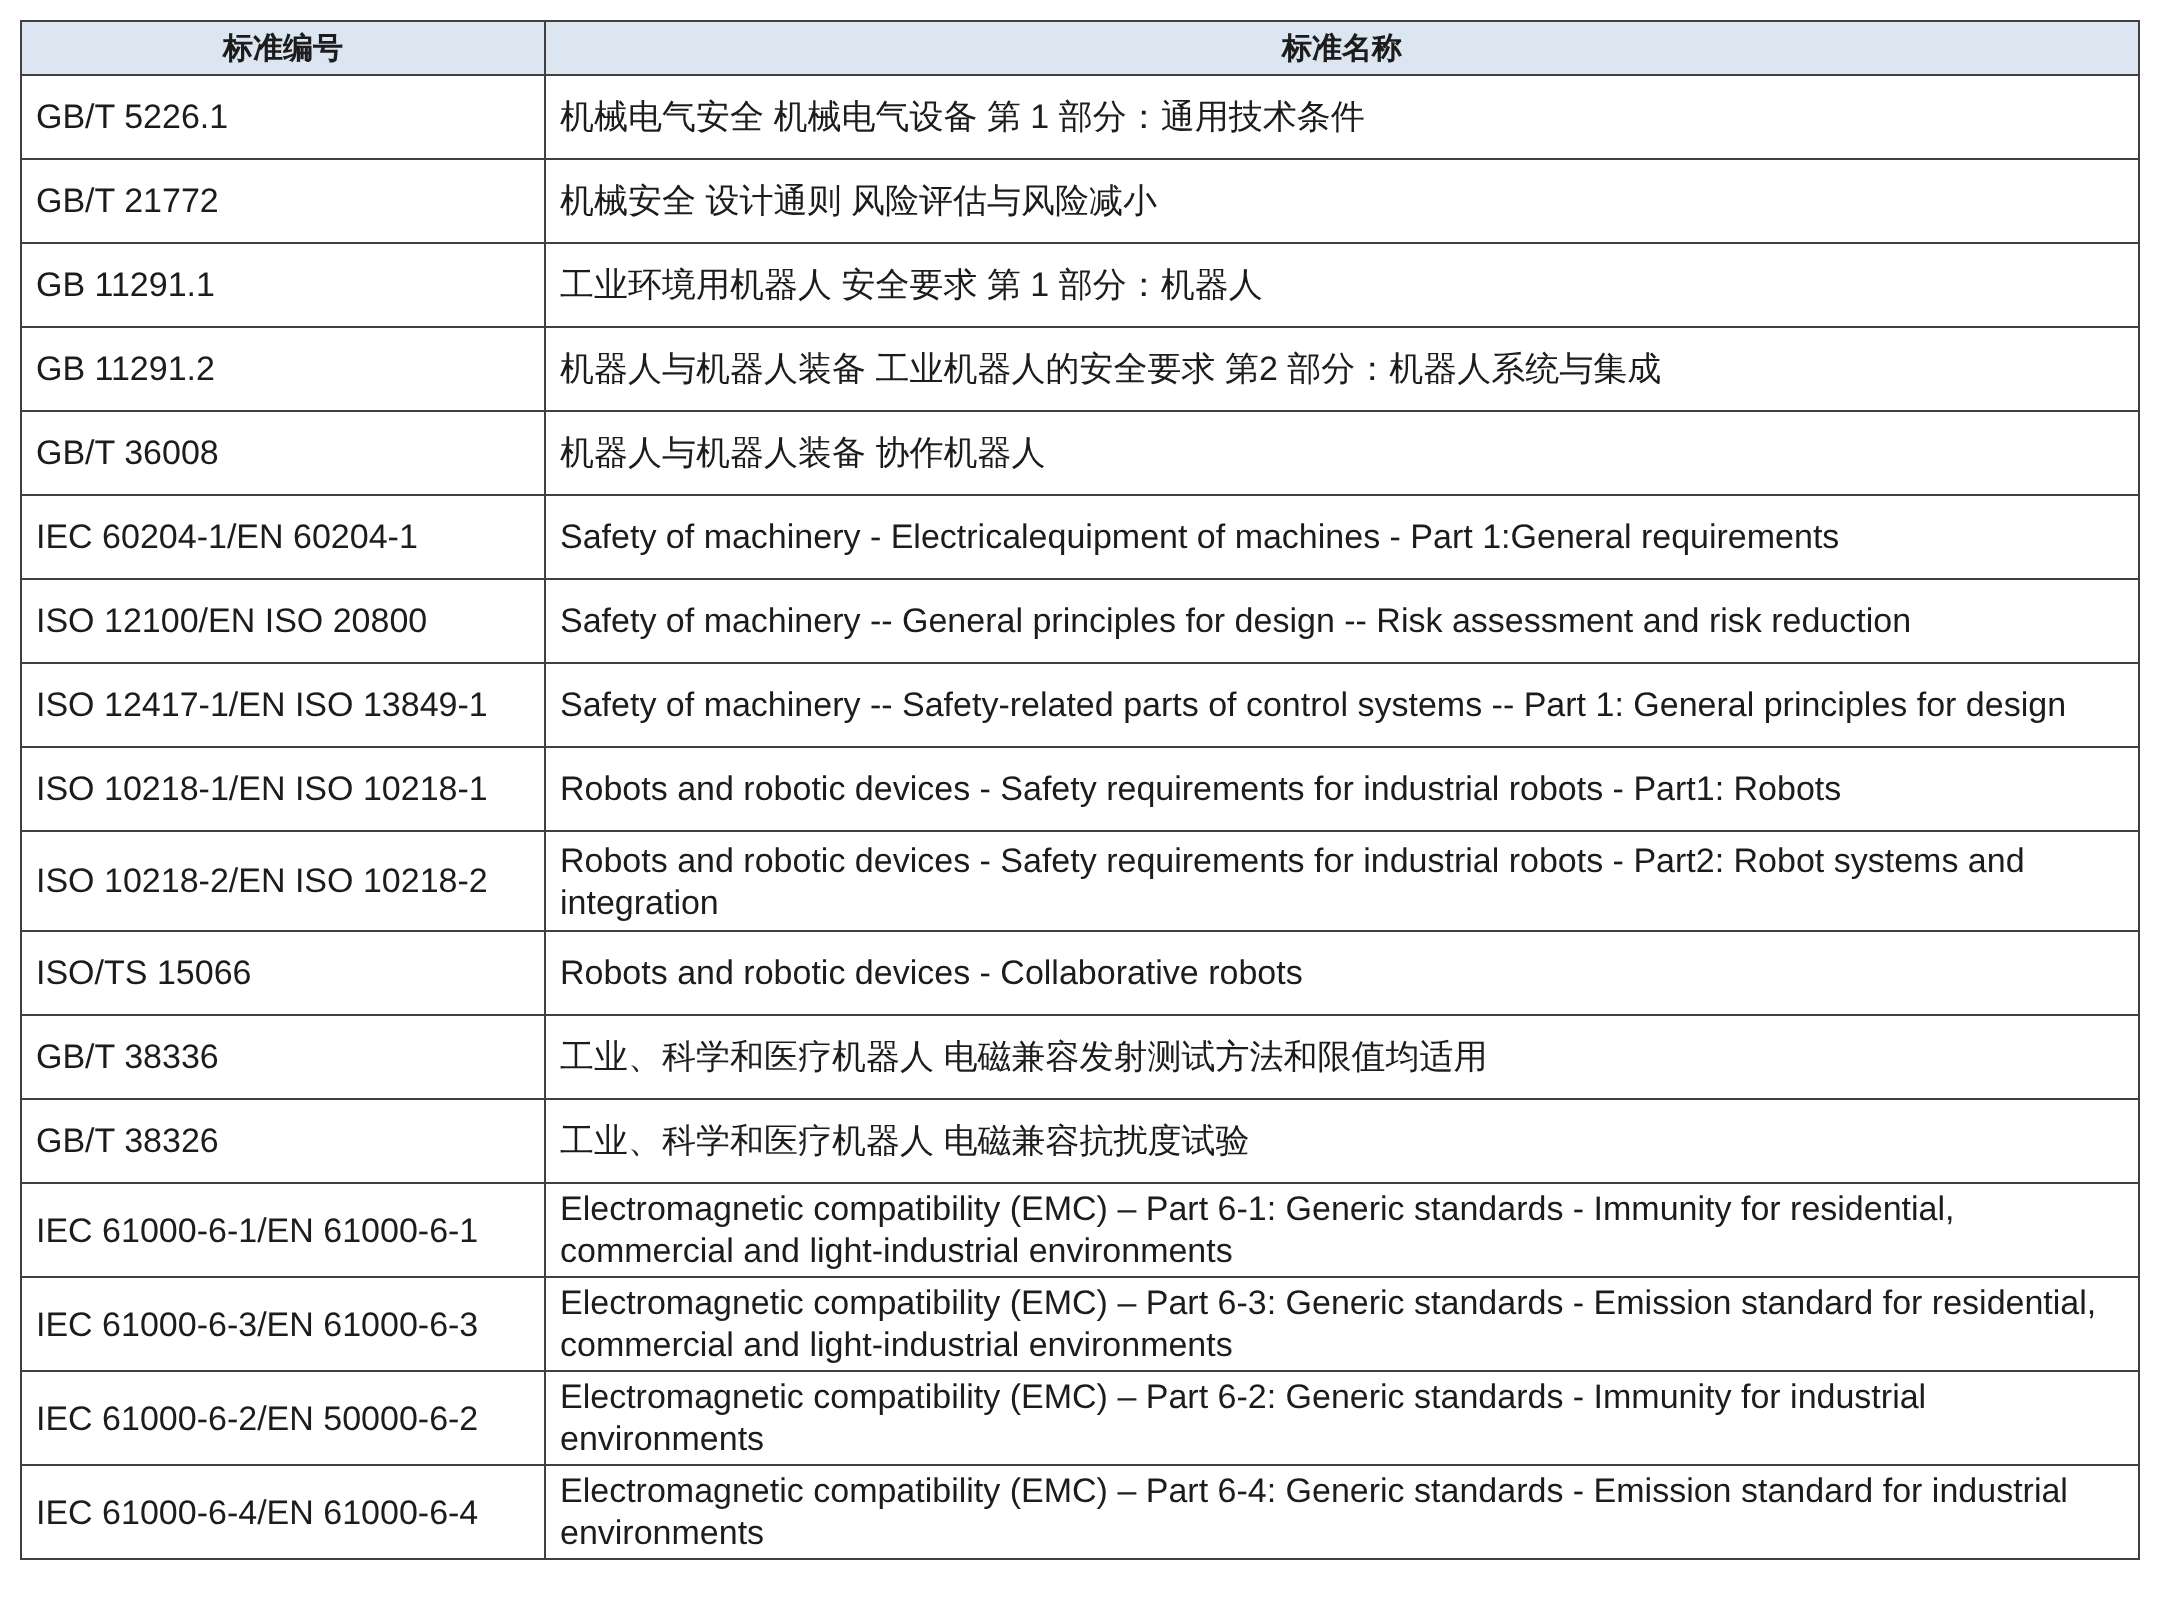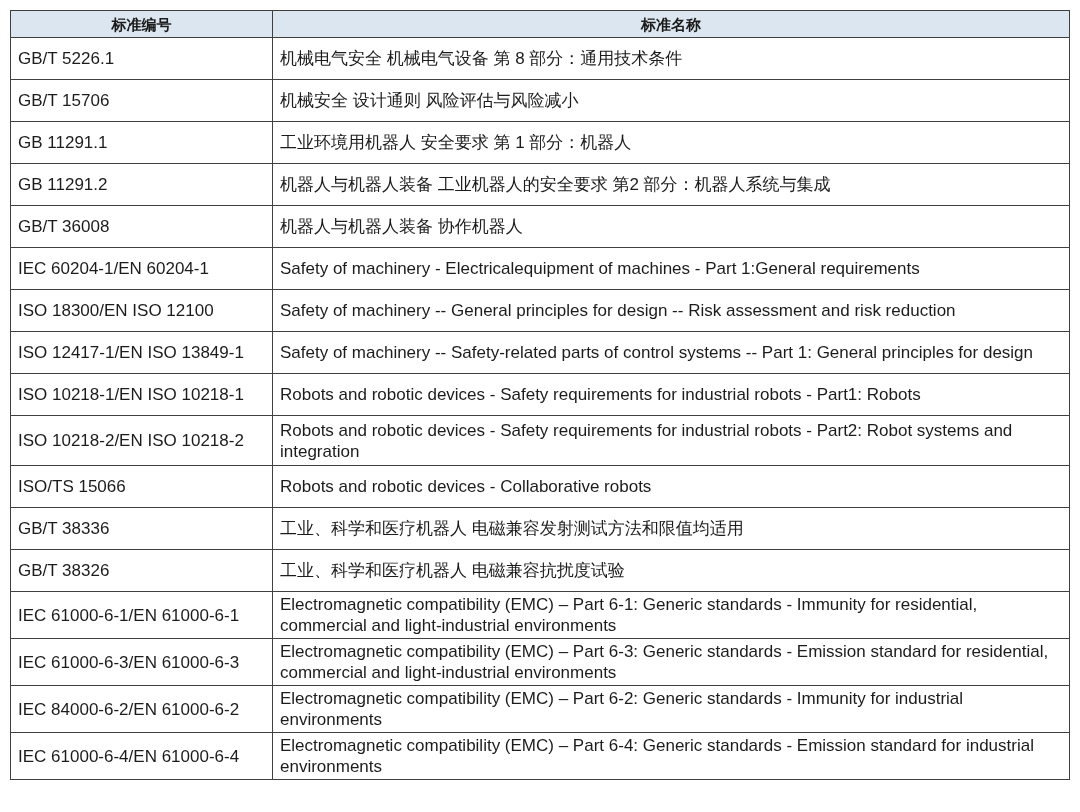--- a/index.html
+++ b/index.html
@@ -68,44 +68,44 @@
     </colgroup>
     <thead>
       <tr>
         <th>标准编号</th>
         <th>标准名称</th>
       </tr>
     </thead>
     <tbody>
       <tr>
         <td class="code-cell">GB/T 5226.1</td>
-        <td class="name-cell">机械电气安全 机械电气设备 第 8 部分：通用技术条件</td>
+        <td class="name-cell">机械电气安全 机械电气设备 第 1 部分：通用技术条件</td>
       </tr>
       <tr>
-        <td class="code-cell">GB/T 15706</td>
+        <td class="code-cell">GB/T 21772</td>
         <td class="name-cell">机械安全 设计通则 风险评估与风险减小</td>
       </tr>
       <tr>
         <td class="code-cell">GB 11291.1</td>
         <td class="name-cell">工业环境用机器人 安全要求 第 1 部分：机器人</td>
       </tr>
       <tr>
         <td class="code-cell">GB 11291.2</td>
         <td class="name-cell">机器人与机器人装备 工业机器人的安全要求 第2 部分：机器人系统与集成</td>
       </tr>
       <tr>
         <td class="code-cell">GB/T 36008</td>
         <td class="name-cell">机器人与机器人装备 协作机器人</td>
       </tr>
       <tr>
         <td class="code-cell">IEC 60204-1/EN 60204-1</td>
         <td class="name-cell">Safety of machinery - Electricalequipment of machines - Part 1:General requirements</td>
       </tr>
       <tr>
-        <td class="code-cell">ISO 18300/EN ISO 12100</td>
+        <td class="code-cell">ISO 12100/EN ISO 20800</td>
         <td class="name-cell">Safety of machinery -- General principles for design -- Risk assessment and risk reduction</td>
       </tr>
       <tr>
         <td class="code-cell">ISO 12417-1/EN ISO 13849-1</td>
         <td class="name-cell">Safety of machinery -- Safety-related parts of control systems -- Part 1: General principles for design</td>
       </tr>
       <tr>
         <td class="code-cell">ISO 10218-1/EN ISO 10218-1</td>
         <td class="name-cell">Robots and robotic devices - Safety requirements for industrial robots - Part1: Robots</td>
       </tr>
@@ -127,21 +127,21 @@
       </tr>
       <tr>
         <td class="code-cell">IEC 61000-6-1/EN 61000-6-1</td>
         <td class="name-cell">Electromagnetic compatibility (EMC) – Part 6-1: Generic standards - Immunity for residential, commercial and light-industrial environments</td>
       </tr>
       <tr>
         <td class="code-cell">IEC 61000-6-3/EN 61000-6-3</td>
         <td class="name-cell">Electromagnetic compatibility (EMC) – Part 6-3: Generic standards - Emission standard for residential, commercial and light-industrial environments</td>
       </tr>
       <tr>
-        <td class="code-cell">IEC 84000-6-2/EN 61000-6-2</td>
+        <td class="code-cell">IEC 61000-6-2/EN 50000-6-2</td>
         <td class="name-cell">Electromagnetic compatibility (EMC) – Part 6-2: Generic standards - Immunity for industrial environments</td>
       </tr>
       <tr>
         <td class="code-cell">IEC 61000-6-4/EN 61000-6-4</td>
         <td class="name-cell">Electromagnetic compatibility (EMC) – Part 6-4: Generic standards - Emission standard for industrial environments</td>
       </tr>
     </tbody>
   </table>
 </div>
 

